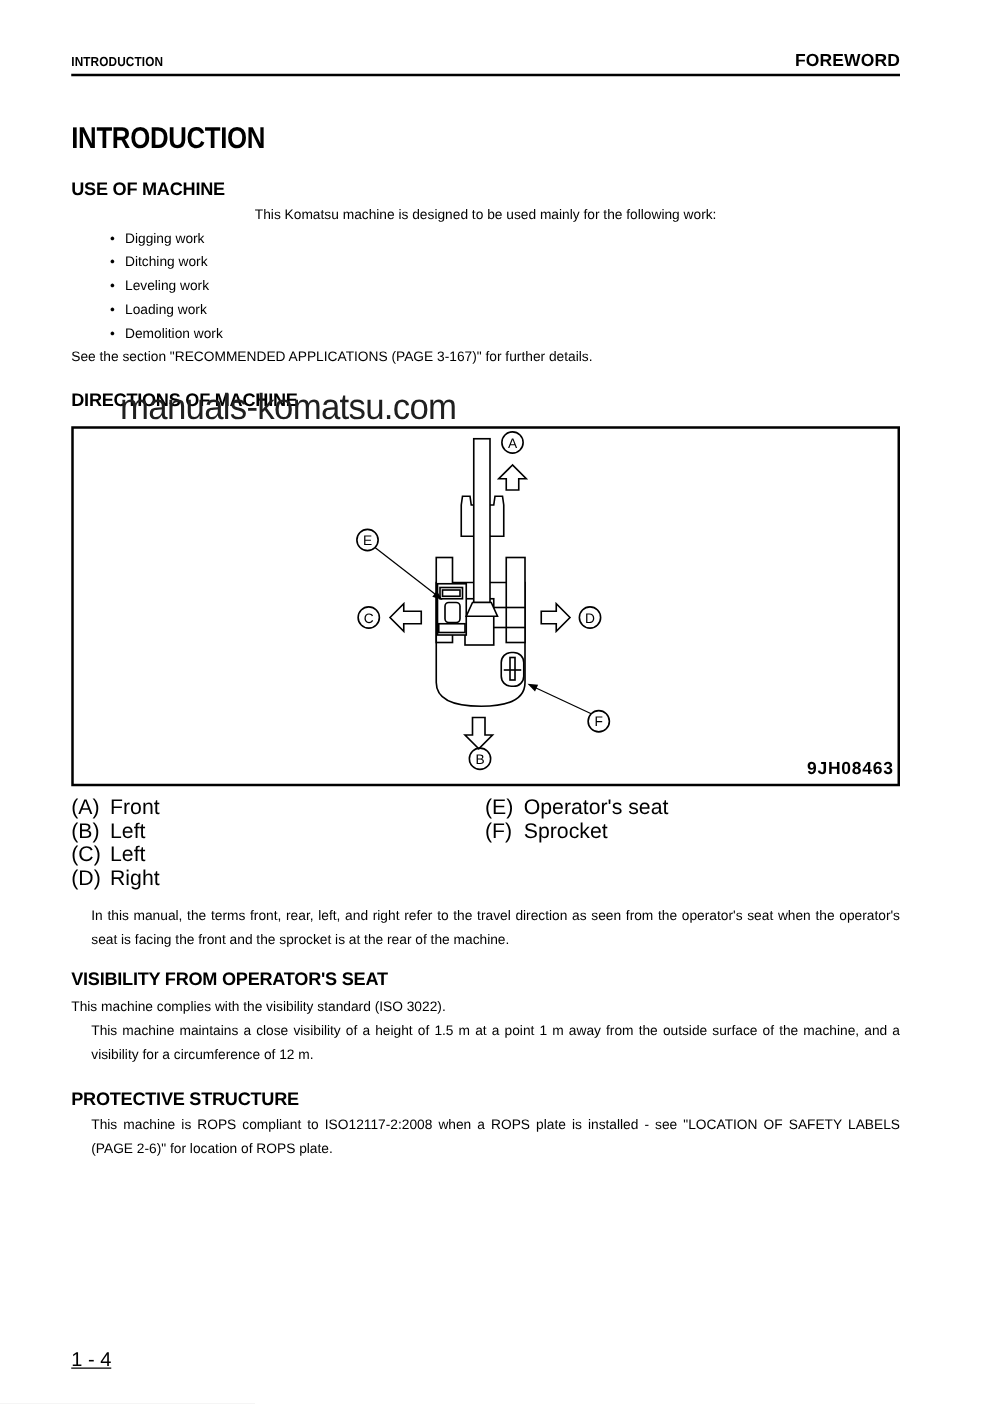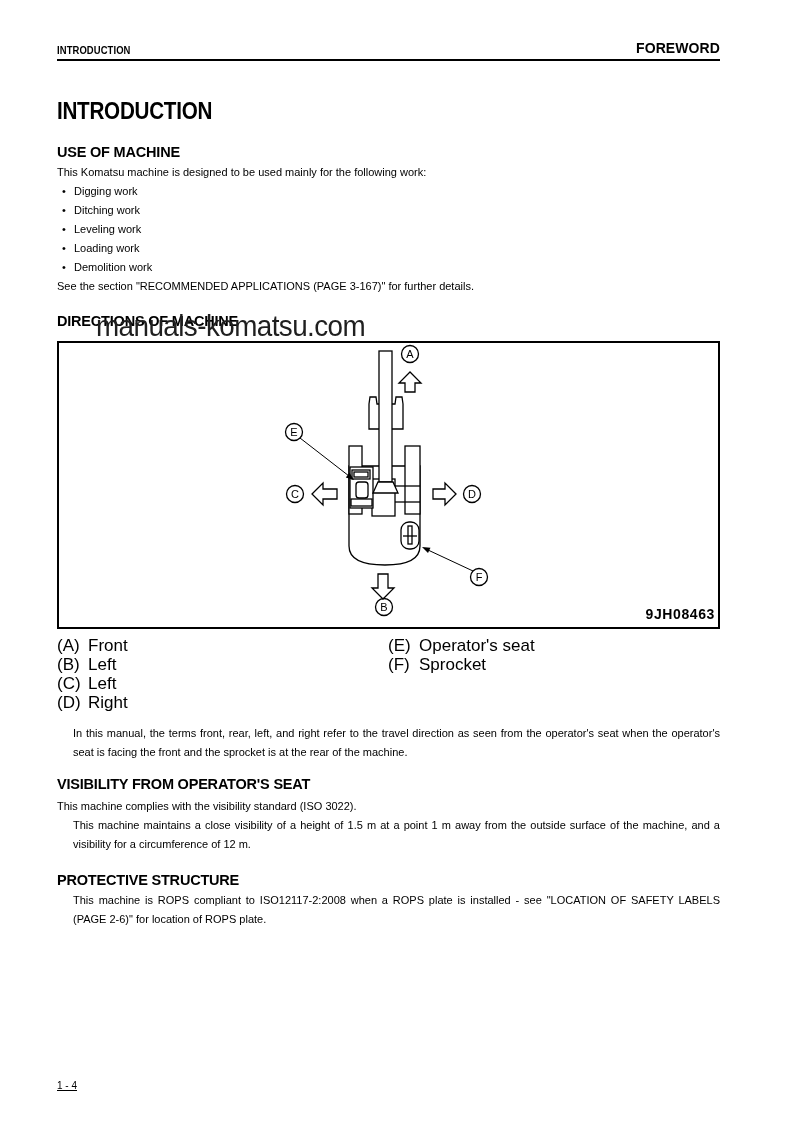--- a/index.html
+++ b/index.html
@@ -25,21 +25,21 @@
     transform:scaleX(0.86);transform-origin:left top;white-space:nowrap;
   }
   h2.sec{
     margin:0;position:absolute;left:0;
     font-size:14.5px;font-weight:bold;letter-spacing:-0.2px;white-space:nowrap;
   }
   .body-txt{font-size:11px;line-height:19px;}
   .just{text-align:justify;margin-left:16px;}
 
   .bullets{top:182px;}
-  .bullet-row{height:19px;line-height:19px;font-size:11px;padding-left:5px;}
+  .bullet-row{height:19px;line-height:19px;font-size:11px;padding-left:5px;margin-left:26px;}
   .bullet-row .mark{display:inline-block;width:12px;}
 
   .watermark{
     position:absolute;top:310px;left:96px;font-size:29px;color:#1f1f1f;
     letter-spacing:-0.6px;white-space:nowrap;transform:scaleX(0.96);transform-origin:left top;
     z-index:5;
   }
 
   .figure{
     position:absolute;top:341px;left:0;width:663px;height:288px;
@@ -57,25 +57,25 @@
   .legend-row{height:19px;line-height:19px;font-size:17px;white-space:nowrap;}
   .legend-key{display:inline-block;width:31px;}
 
   .note{top:724px;}
   .vis-h{top:776px;}
   .vis-p1{top:797px;}
   .vis-p2{top:816px;}
   .prot-h{top:872px;}
   .prot-p{top:891px;}
   .use-h{top:144px;}
-  .intro{top:163px;}
+  .intro{top:163px;text-align:center;}
   .outro{top:277px;}
   .dir-h{top:313px;}
 
-  .page-num{position:absolute;left:57px;top:1080px;font-size:10px;text-decoration:underline;}
+  .page-num{position:absolute;left:57px;top:1080px;font-size:16px;text-decoration:underline;}
 
   
   .d{stroke:#000;stroke-width:1.3;fill:none;}
   .dw{stroke:#000;stroke-width:1.3;fill:#fff;}
   .df{fill:#000;stroke:none;}
   .dl{stroke:#000;stroke-width:1;fill:none;}
   .dletter{font-family:"Liberation Sans",sans-serif;font-size:11px;fill:#000;text-anchor:middle;}
 </style>
 </head>
 <body>

